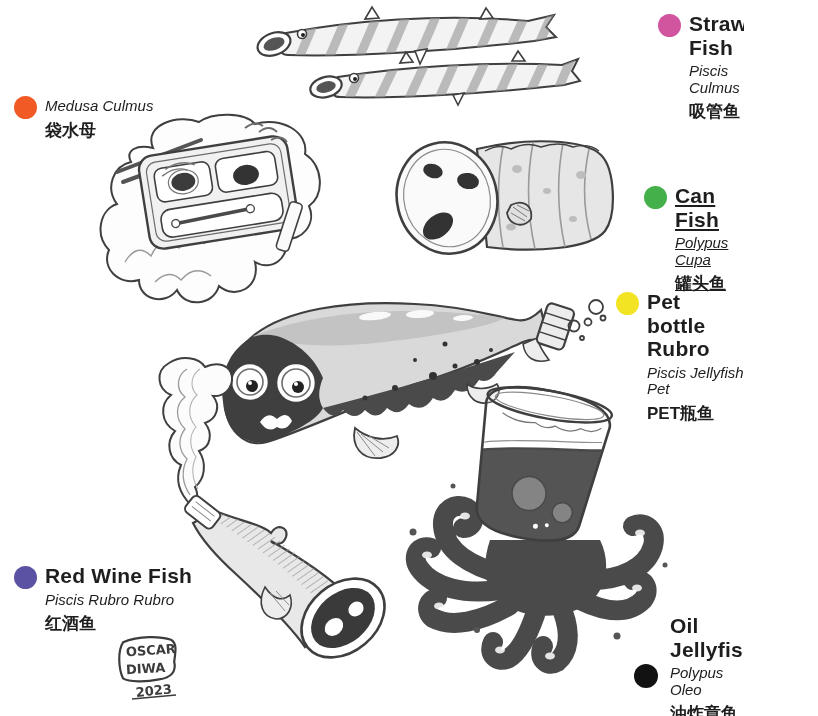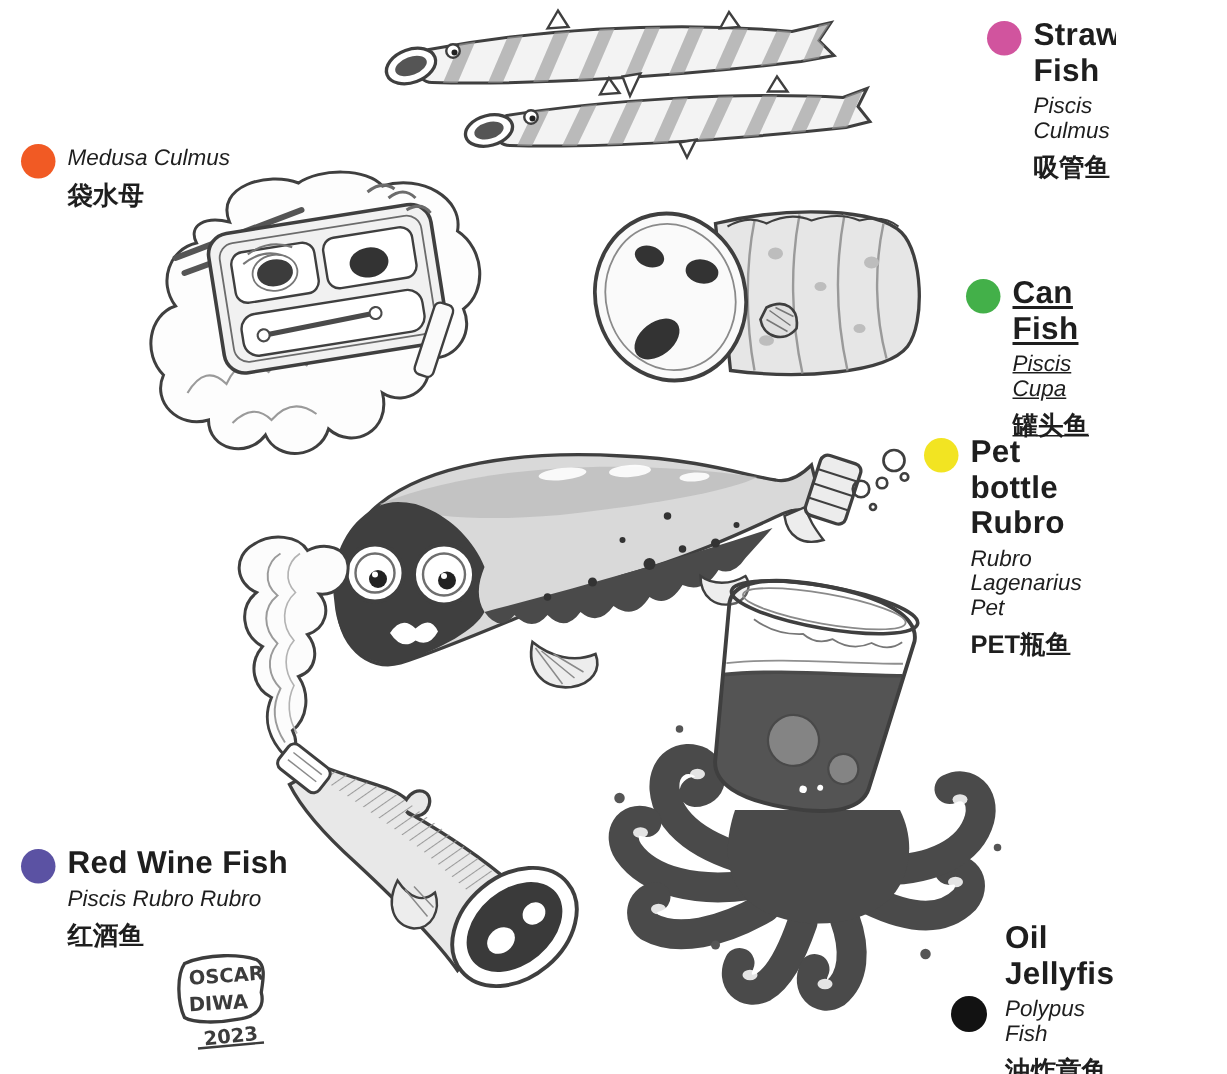--- a/index.html
+++ b/index.html
@@ -252,42 +252,42 @@
 
   <div class="label" style="left:14px;top:94px;">
     <span class="dot" style="background-color: rgb(241, 90, 36);"></span>
     <div class="latin">Medusa Culmus</div>
     <div class="chinese">袋水母</div>
   </div>
 
   <div class="label" style="left:644px;top:184px;text-decoration:underline;">
     <span class="dot" style="background-color: rgb(67, 176, 73);"></span>
     <div class="name">Can Fish</div>
-    <div class="latin">Piscis Cupa</div>
+    <div class="latin">Polypus Cupa</div>
     <div class="chinese">罐头鱼</div>
   </div>
 
   <div class="label" style="left:616px;top:290px;">
     <span class="dot" style="background-color: rgb(242, 228, 34);"></span>
     <div class="name">Pet bottle Rubro</div>
-    <div class="latin">Rubro Lagenarius Pet</div>
+    <div class="latin">Piscis Jellyfish Pet</div>
     <div class="chinese">PET瓶鱼</div>
   </div>
 
   <div class="label" style="left:14px;top:564px;">
     <span class="dot" style="background-color: rgb(91, 82, 163);"></span>
     <div class="name">Red Wine Fish</div>
     <div class="latin">Piscis Rubro Rubro</div>
     <div class="chinese">红酒鱼</div>
   </div>
 
   <div class="label" style="left:634px;top:614px;padding-left:36px;">
     <span class="dot" style="top: 50px; width: 24px; height: 24px; background-color: rgb(18, 18, 18);"></span>
     <div class="name">Oil Jellyfish</div>
-    <div class="latin">Polypus Fish</div>
+    <div class="latin">Polypus Oleo</div>
     <div class="chinese">油炸章鱼</div>
   </div>
 
   <div class="illo" style="left:110px;top:633px;">
     <svg id="sig" width="90" height="75" viewBox="0 0 90 75">
       <path d="M14,8 C30,2 52,4 62,8 C68,12 66,20 64,30 C66,40 60,46 48,47 C34,49 18,48 12,44 C8,34 8,16 14,8 Z" fill="none" stroke="#3c3c3c" stroke-width="2.2" transform="rotate(-3 38 26)"></path>
       <text x="16" y="22" transform="rotate(-4 38 20)">OSCAR</text>
       <text x="16" y="40" transform="rotate(-3 38 38)">DIWA</text>
       <text x="26" y="62" transform="rotate(-6 45 60)">2023</text>
       <line x1="22" y1="66" x2="66" y2="62" stroke="#3c3c3c" stroke-width="1.6"></line>

